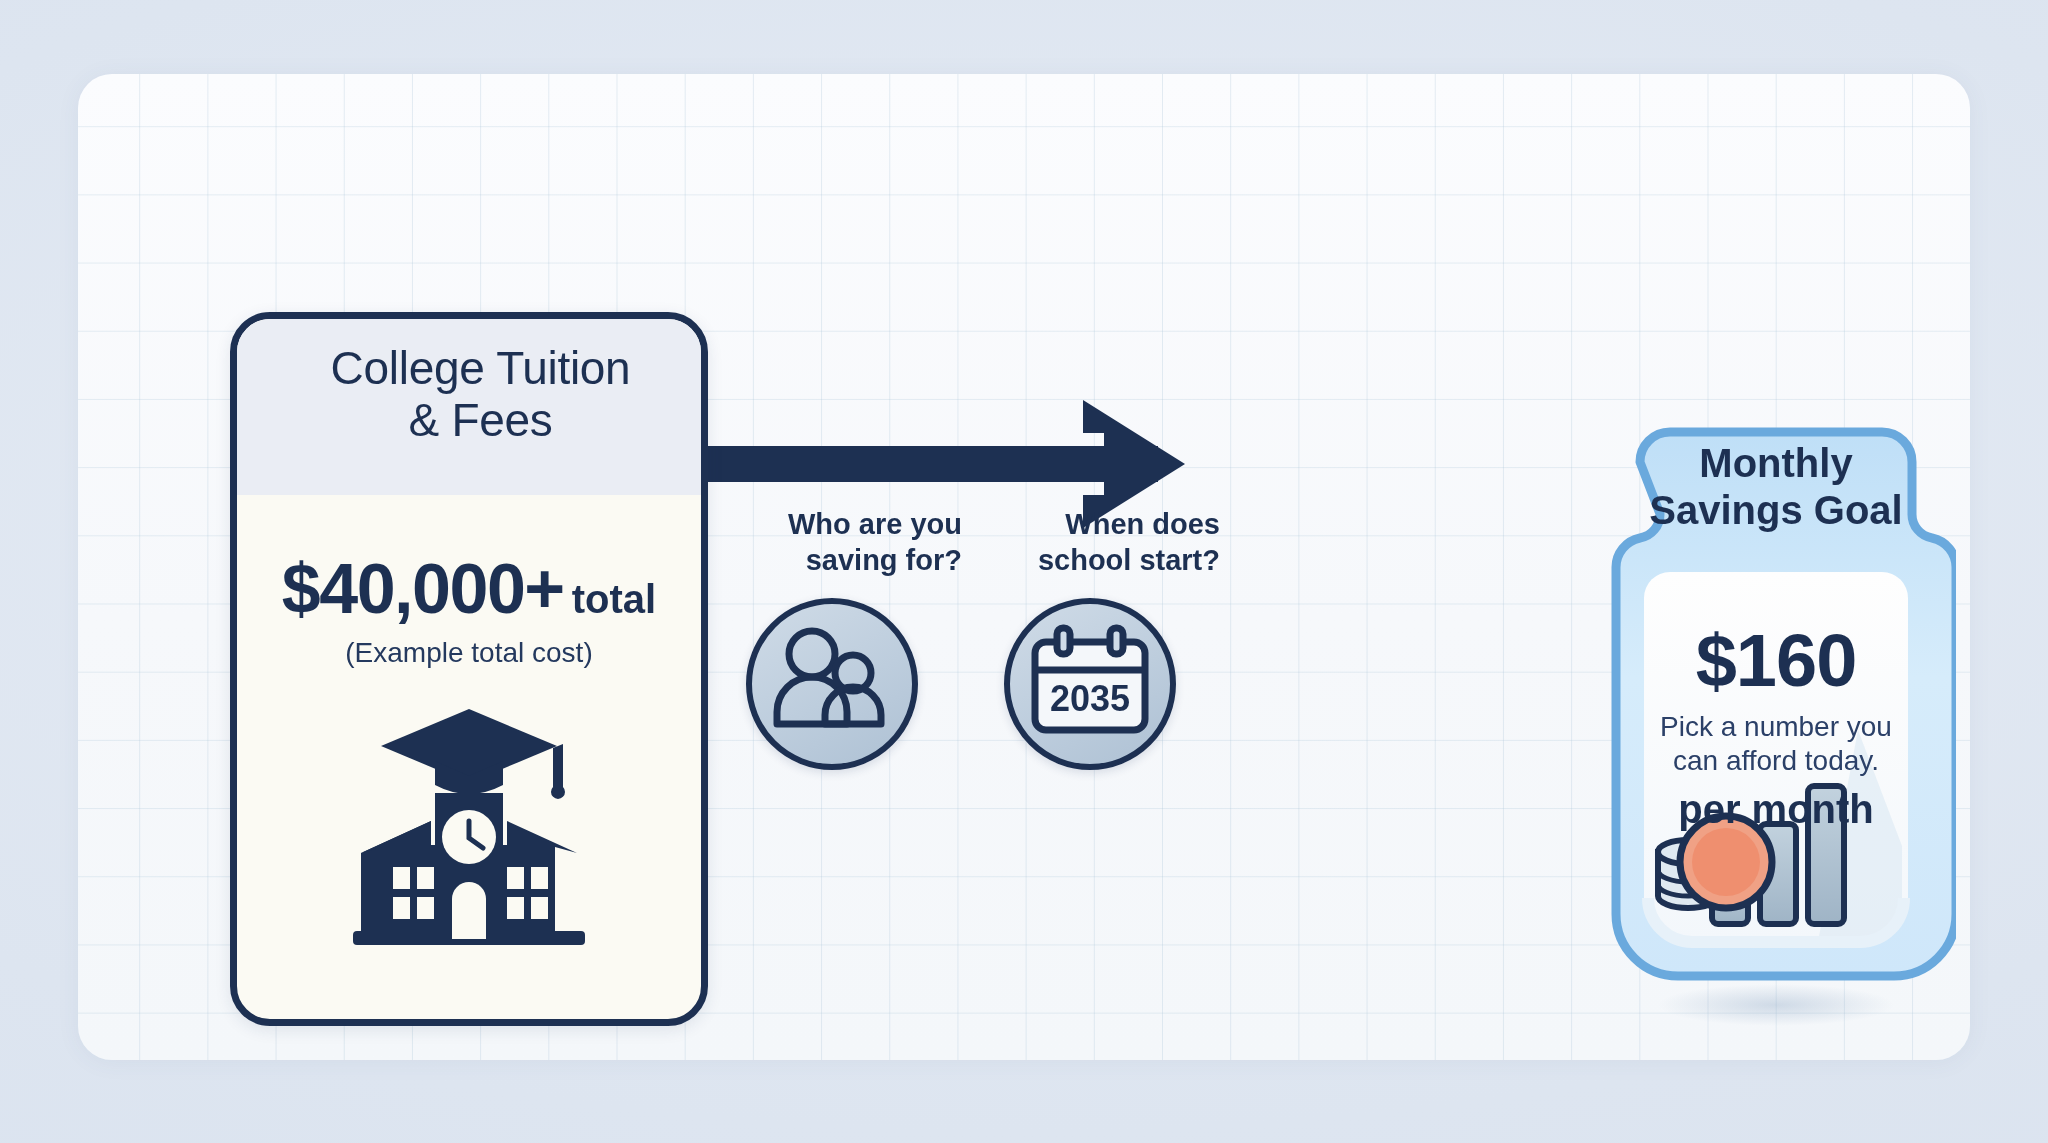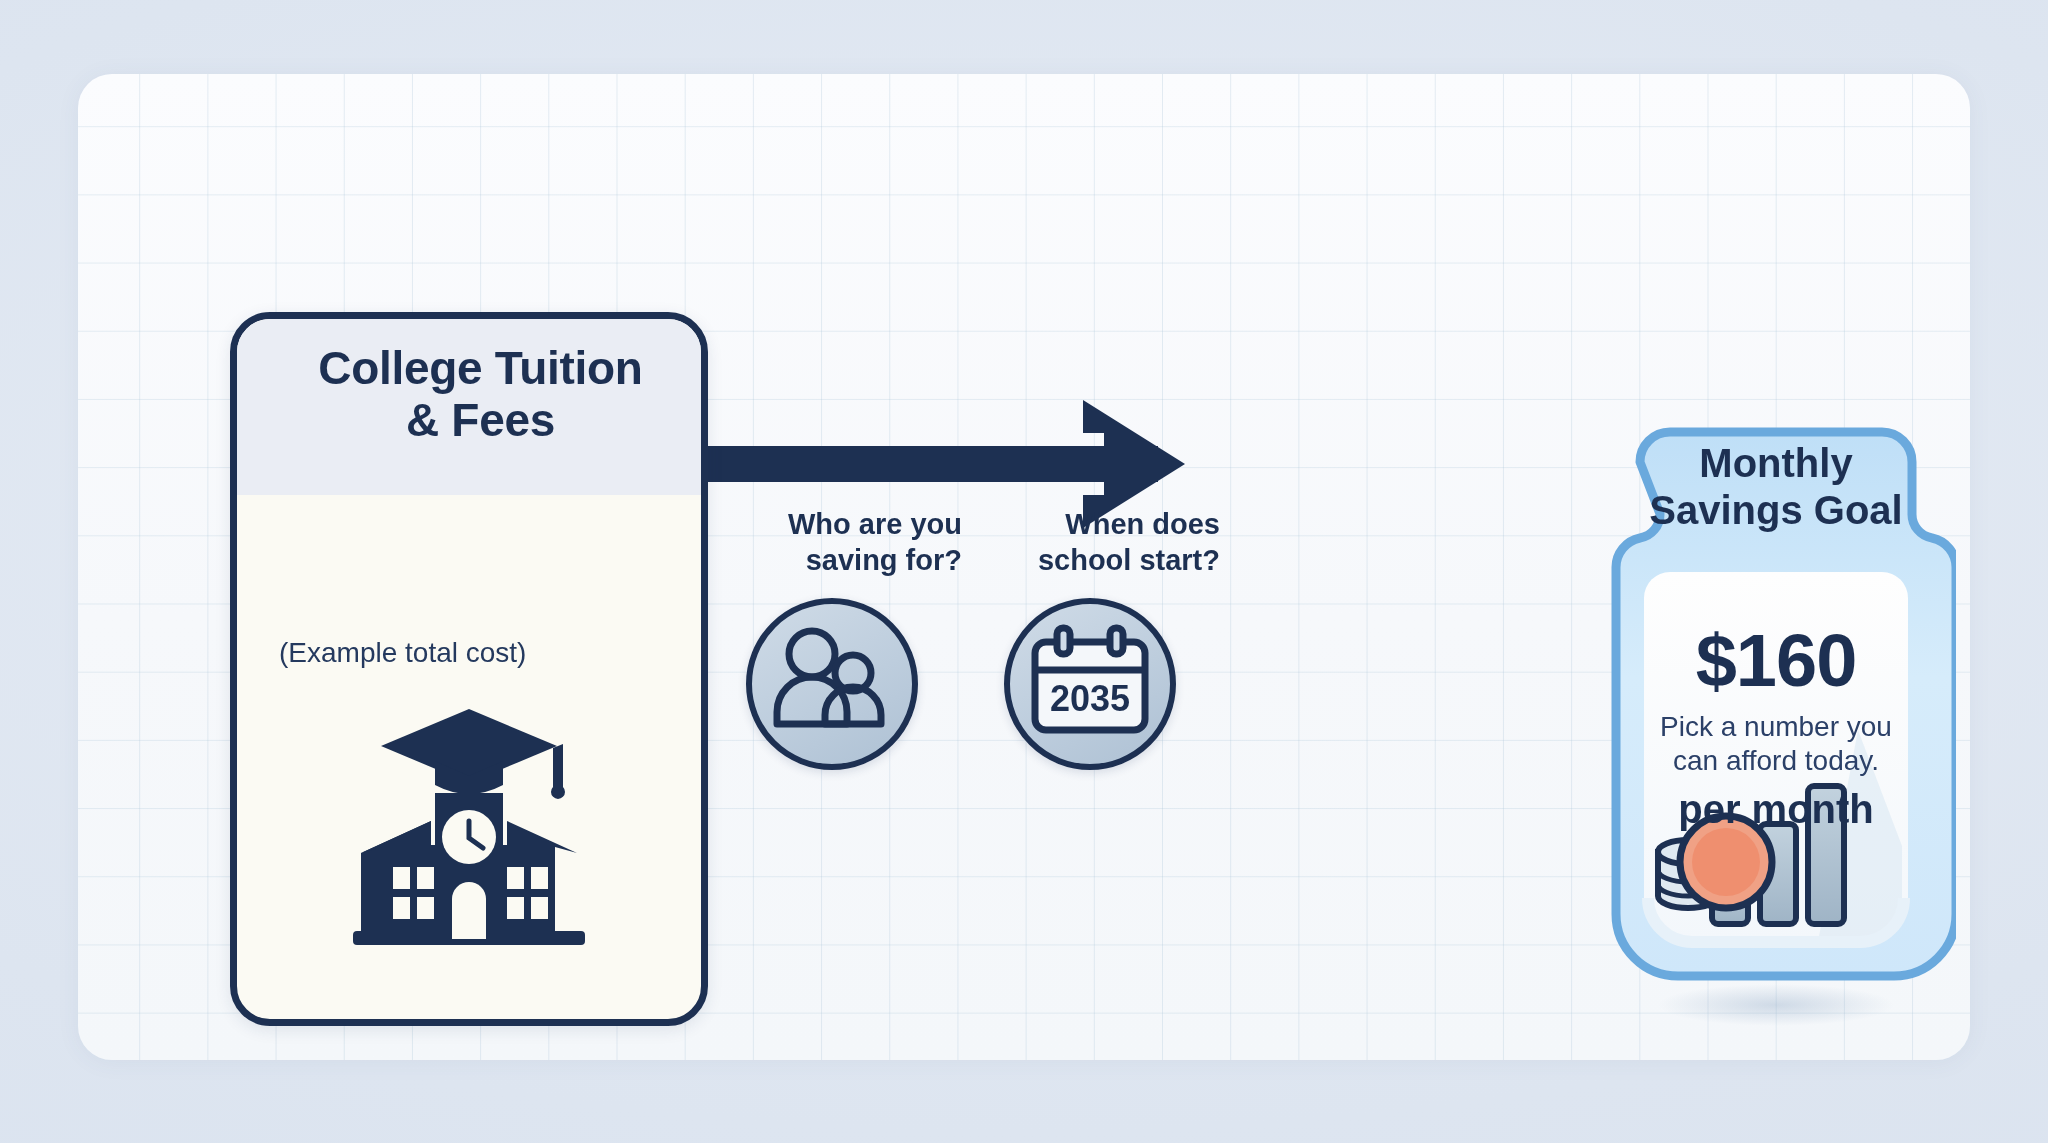--- a/index.html
+++ b/index.html
@@ -45,37 +45,37 @@
     overflow:hidden;
     box-shadow:0 4px 16px rgba(30,50,90,.10);
   }
   #cost-card-head{
     position:absolute;left:0;top:0;right:0;height:176px;
     background:#eaedf4;
   }
   #cost-card-title{
     position:absolute;left:0;right:0;top:24px;
     text-align:center;
-    font-size:46px;font-weight:700;line-height:1.12;
+    font-size:46px;font-weight:400;line-height:1.12;
     color:#1d3052;letter-spacing:-.3px;
     padding:0 22px;box-sizing:border-box;margin-left:23px;
   }
   #cost-amount-row{
     position:absolute;left:0;right:0;top:230px;text-align:center;
     white-space:nowrap;
   }
   #cost-amount{
     font-size:70px;font-weight:700;color:#1d3052;letter-spacing:-1.5px;
   }
   #cost-amount-suffix{
     font-size:40px;font-weight:700;color:#1d3052;margin-left:8px;
   }
   #cost-note{
-    position:absolute;left:0;right:0;top:318px;text-align:left;
-    font-size:28px;color:#24395e;font-weight:400;padding-left:42px;
+    position:absolute;left:0;right:0;top:318px;text-align:center;
+    font-size:28px;color:#24395e;font-weight:400;
   }
   #school-icon{
     position:absolute;left:50%;top:382px;transform:translateX(-50%);
   }
 
   
   #arrow-track{position:absolute;left:0;top:0;width:1892px;height:986px;pointer-events:none;}
 
   
   .step{position:absolute;top:524px;width:172px;height:172px;}
@@ -137,20 +137,23 @@
 
         <path d="M1005 326 L1107 390 L1005 454 L1005 421 L1026 421 L1026 359 L1005 359 Z"></path>
       </g>
     </svg>
 
     <div id="cost-card">
       <div id="cost-card-head"></div>
       <div id="cost-card-title" style="white-space:pre-line">College Tuition
 &amp; Fees</div>
 
+      <div id="cost-amount-row">
+        <span id="cost-amount">$40,000+</span><span id="cost-amount-suffix">total</span>
+      </div>
 
       <div id="cost-note">(Example total cost)</div>
 
       <svg id="school-icon" width="260" height="250" viewBox="0 0 260 250" xmlns="http://www.w3.org/2000/svg">
         <g fill="#1d3052">
 
           <path d="M130 8 L218 45 L130 82 L42 45 Z"></path>
           <path d="M96 60 L96 84 q34 18 68 0 L164 60 L130 75 Z"></path>
           <path d="M214 47 L214 86 a7 7 0 1 0 10 0 L224 43 Z"></path>
 

